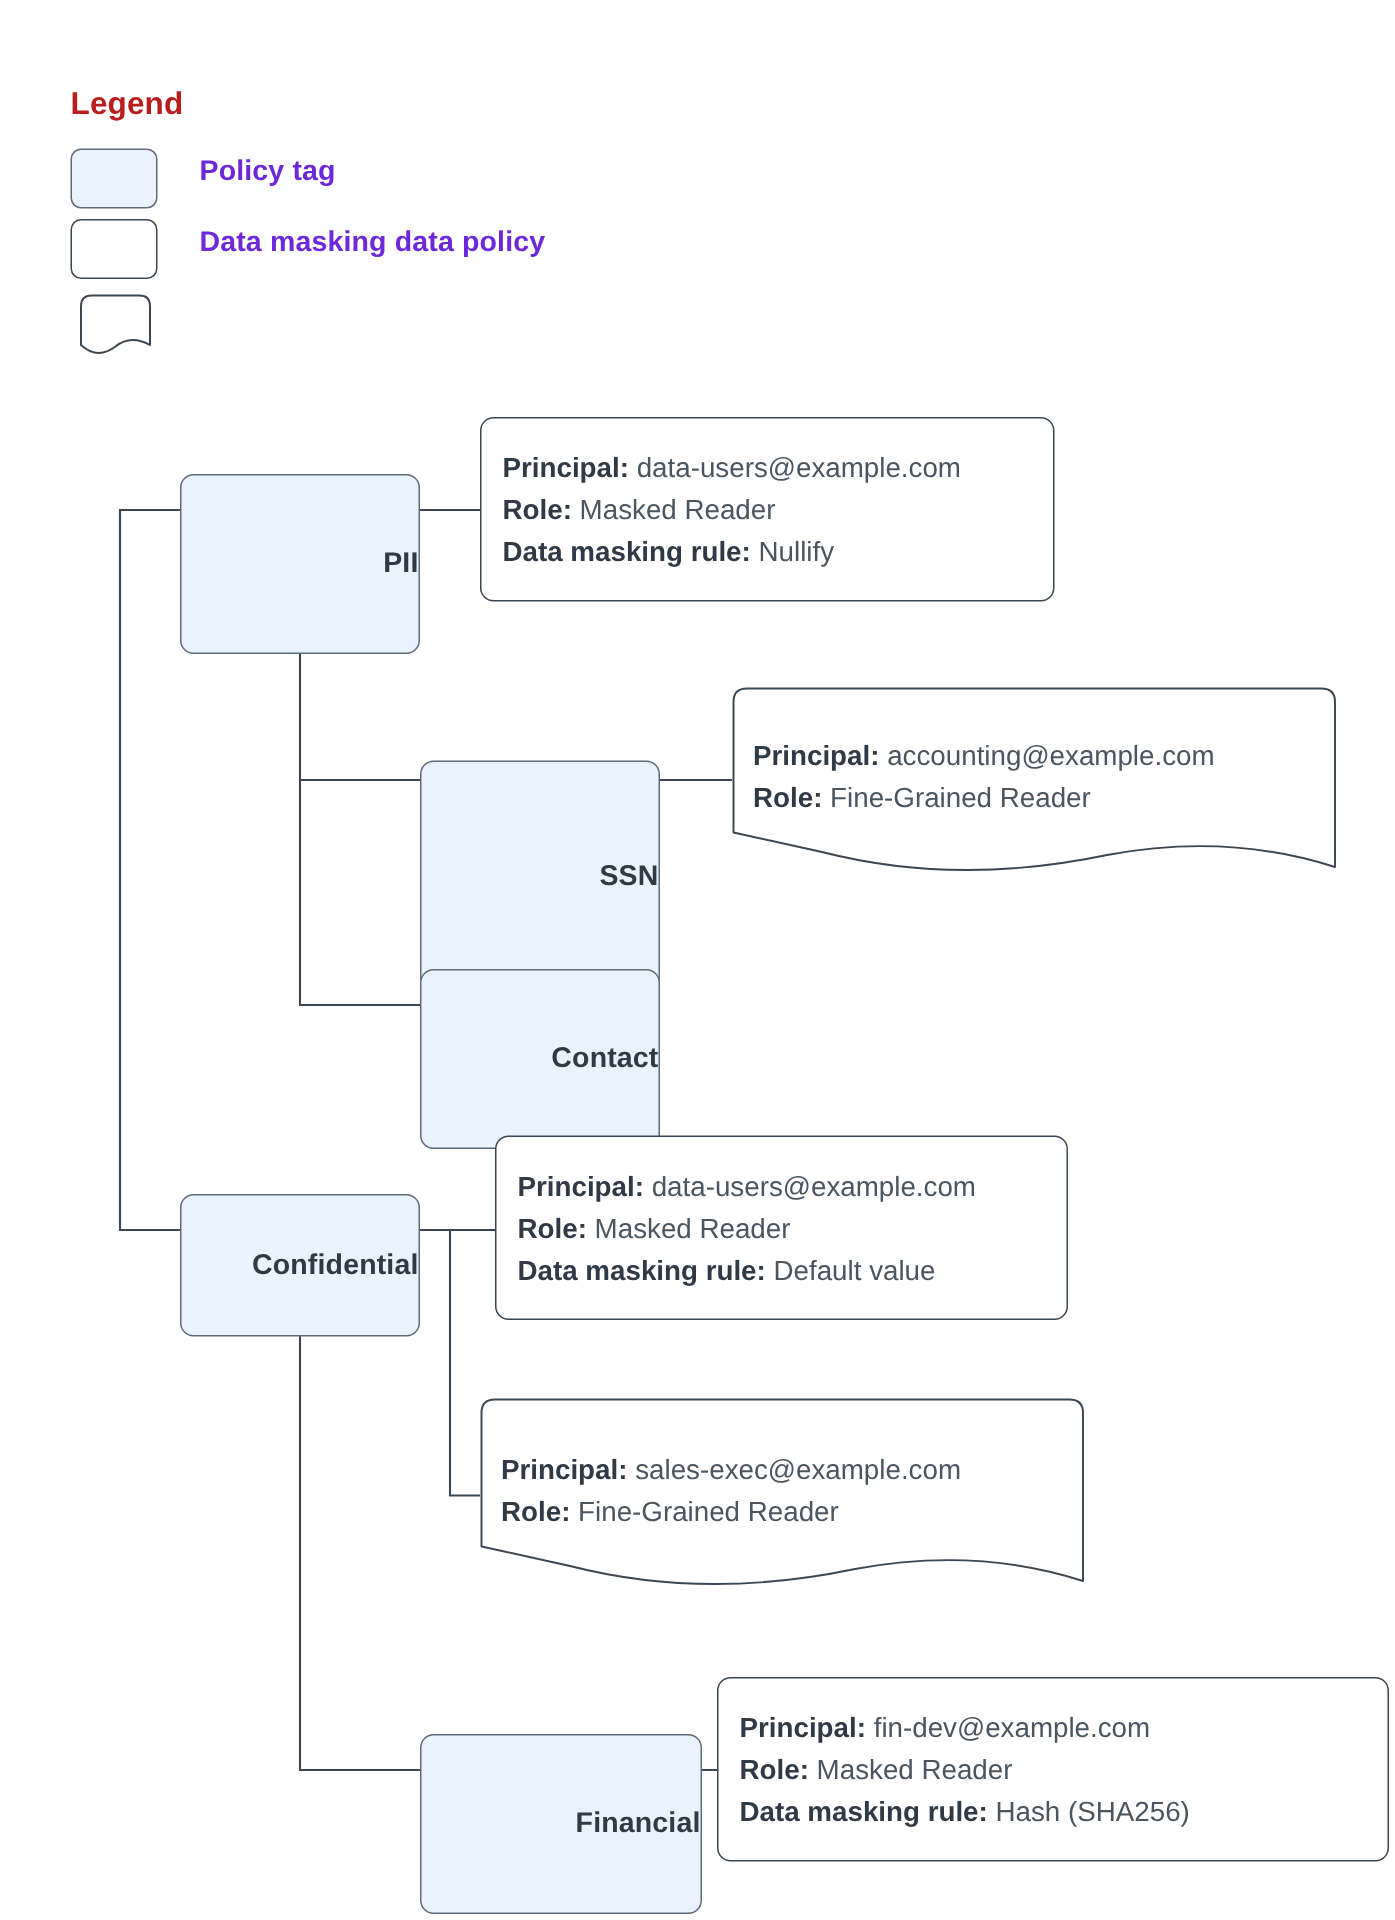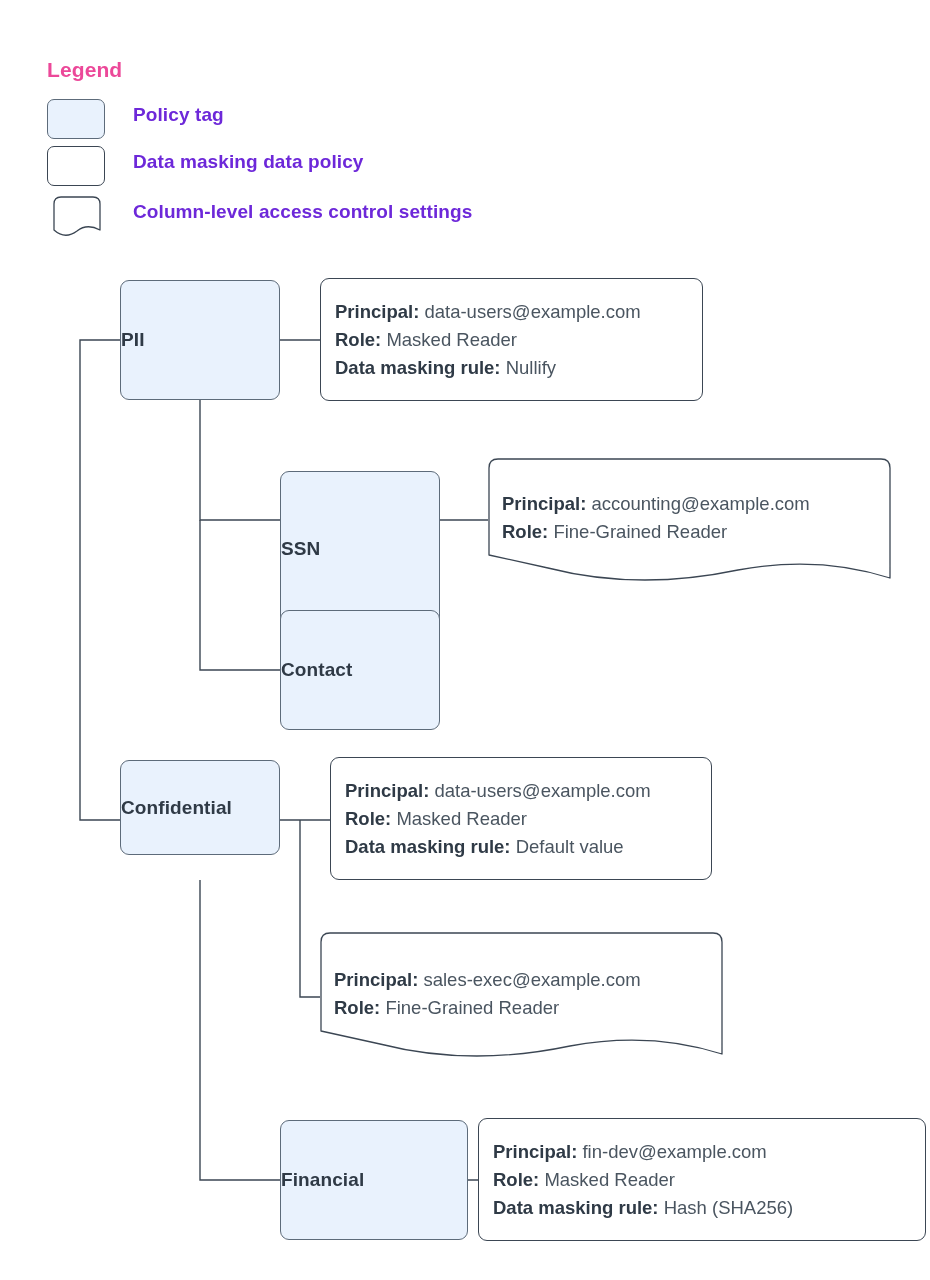--- a/index.html
+++ b/index.html
@@ -35,21 +35,21 @@
     height: 1280px;
   }
 
   
   .legend-title {
     position: absolute;
     left: 47px;
     top: 58px;
     font-size: 21px;
     font-weight: bold;
-    color: #ec4899;
+    color: #b91c1c;
     letter-spacing: .1px;
   }
   .legend-row-label {
     position: absolute;
     font-size: 19px;
     font-weight: bold;
     color: #6d28d9;
     white-space: nowrap;
     letter-spacing: .1px;
   }
@@ -82,22 +82,23 @@
 
   
   .tag-node {
     position: absolute;
     box-sizing: border-box;
     background: #e9f2fd;
     border: 1.3px solid #5d6b7a;
     border-radius: 9px;
     display: flex;
     align-items: center;
-    justify-content: flex-start;
+    justify-content: flex-end;
     text-align: center;
+    margin-top: 36px;
   }
   .tag-node .tag-label {
     font-size: 19px;
     font-weight: bold;
     color: #2f3a46;
     letter-spacing: .1px;
   }
 
   
   .callout {
@@ -177,21 +178,20 @@
 
     <div class="legend-swatch sw-policy"></div>
     <div class="legend-row-label" style="left:133px; top:151px;">Data masking data policy</div>
 
     <div class="legend-swatch sw-doc">
       <svg width="60" height="46" viewBox="0 0 60 46">
         <path d="M7 8 Q7 1 14 1 L46 1 Q53 1 53 8 L53 34
                  Q40 27 30 35 Q18 44 7 34 Z" fill="#ffffff" stroke="#3b4653" stroke-width="1.3" stroke-linejoin="round"></path>
       </svg>
     </div>
-    <div class="legend-row-label" style="left:133px; top:201px;">Column-level access control settings</div>
 
     <div class="tag-node" style="left:120px; top:280px; width:160px; height:120px;">
       <span class="tag-label">PII</span>
     </div>
 
     <div class="tag-node" style="left:280px; top:471px; width:160px; height:156px;">
       <span class="tag-label">SSN</span>
     </div>
 
     <div class="tag-node" style="left:280px; top:610px; width:160px; height:120px;">

